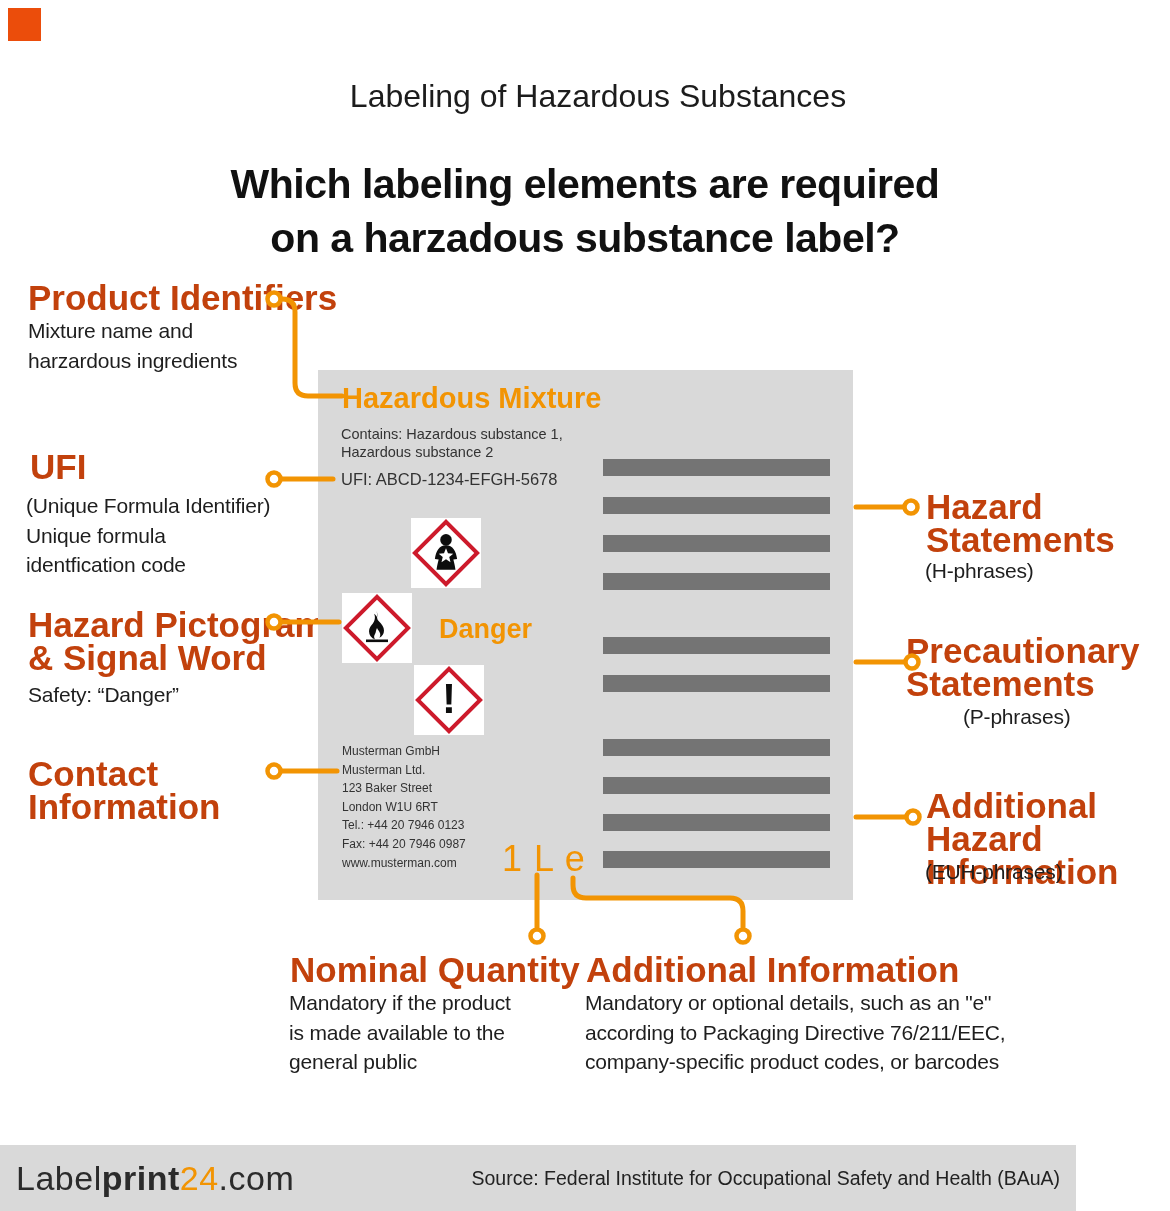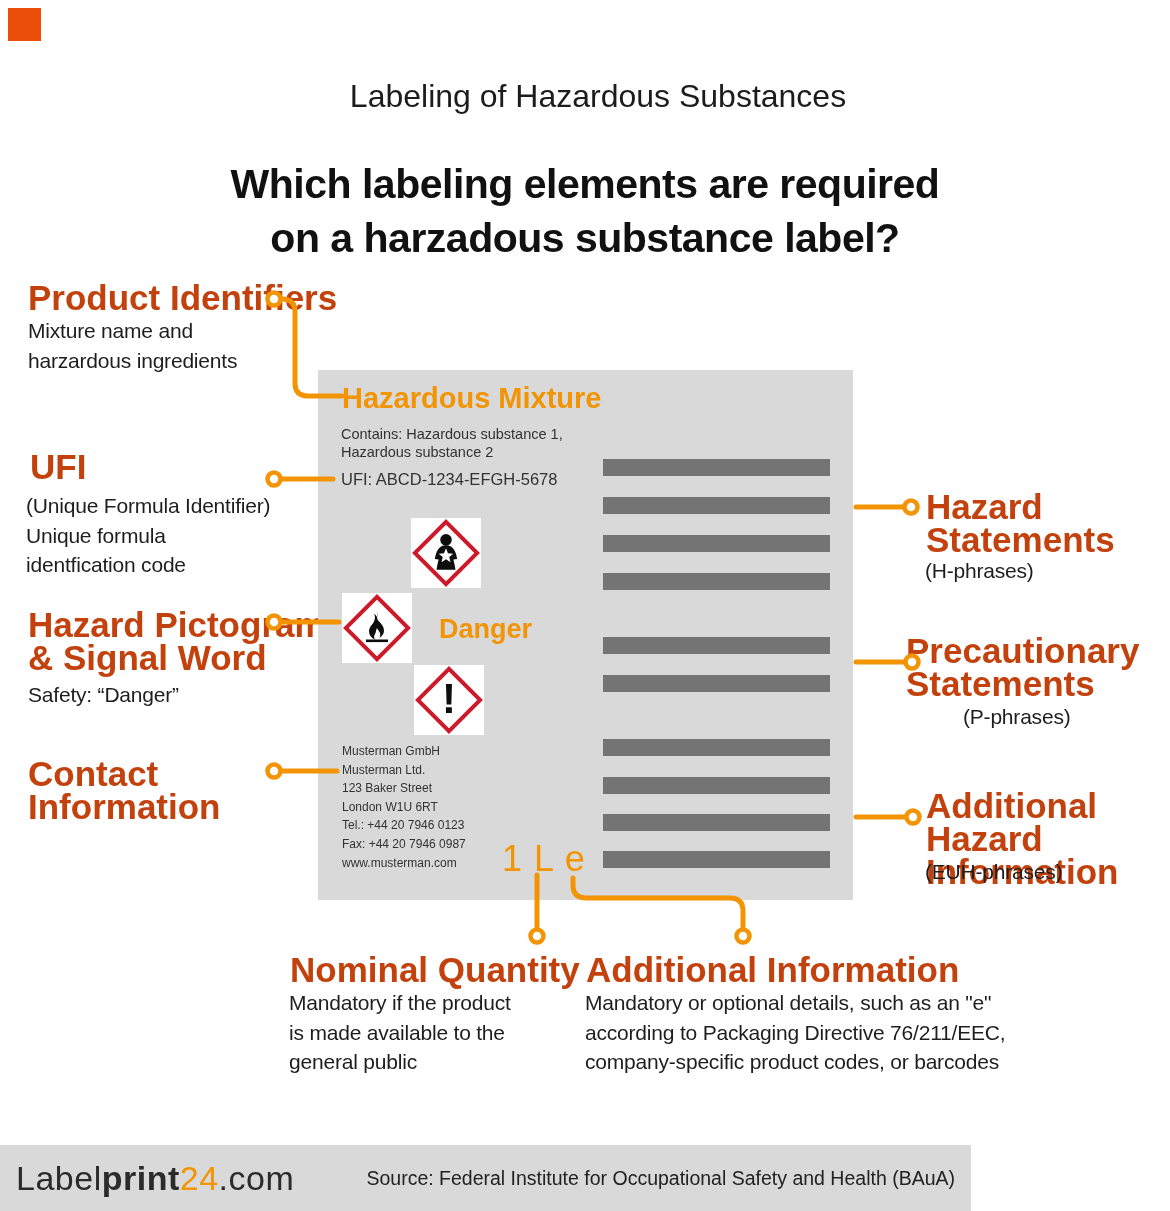--- a/index.html
+++ b/index.html
@@ -32,21 +32,21 @@
   .picto{position:absolute;width:70px;height:70px;background:#fff;}
   .diamond{position:absolute;left:11px;top:11px;width:48px;height:48px;box-sizing:border-box;
     border:4.5px solid #CD1A2B;background:#fff;transform:rotate(45deg);}
   .picto-glyph{position:absolute;left:0;top:0;width:70px;height:70px;
     display:flex;align-items:center;justify-content:center;}
   .picto-glyph svg{display:block;}
   .excl{font-size:42px;font-weight:900;color:#0d0d0d;padding-bottom:2px;}
   
   .connectors{left:0;top:0;width:1170px;height:1211px;pointer-events:none;}
   
-  .footer{left:0;top:1145px;width:971px;height:66px;background:#D9D9D9;
+  .footer{left:0;top:1145px;width:1076px;height:66px;background:#D9D9D9;
     display:flex;align-items:center;justify-content:space-between;
     padding:0 16px;box-sizing:border-box;}
   .logo{font-size:34px;color:#2b2b2b;letter-spacing:0.5px;}
   .logo .bold{font-weight:bold;}
   .logo .orange{color:#F29403;}
   .source{font-size:19.5px;color:#222;}
 </style>
 </head>
 <body>
 

